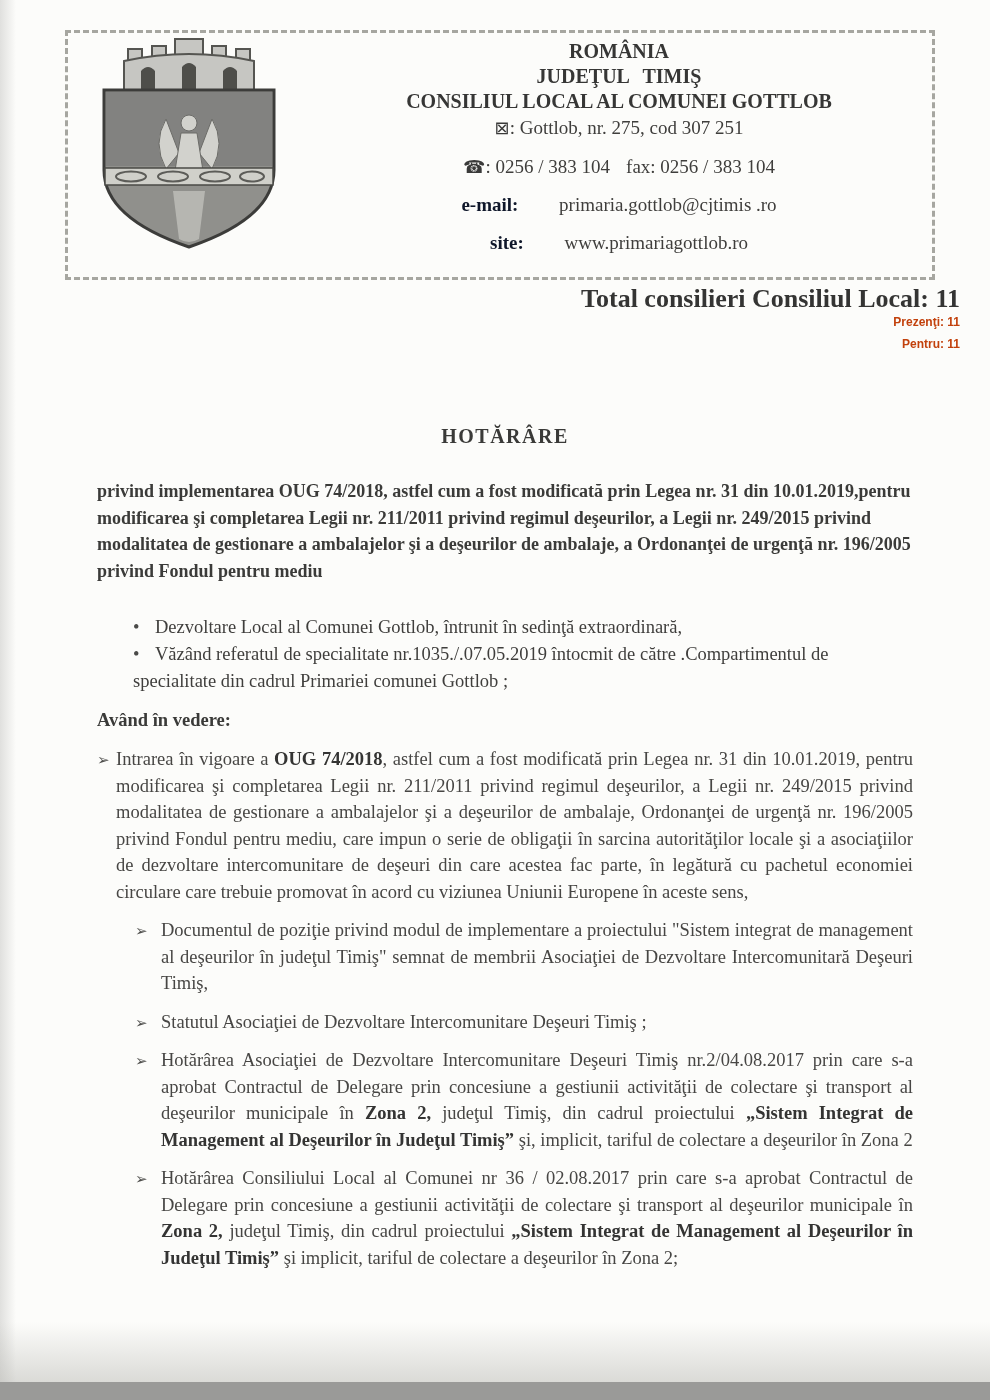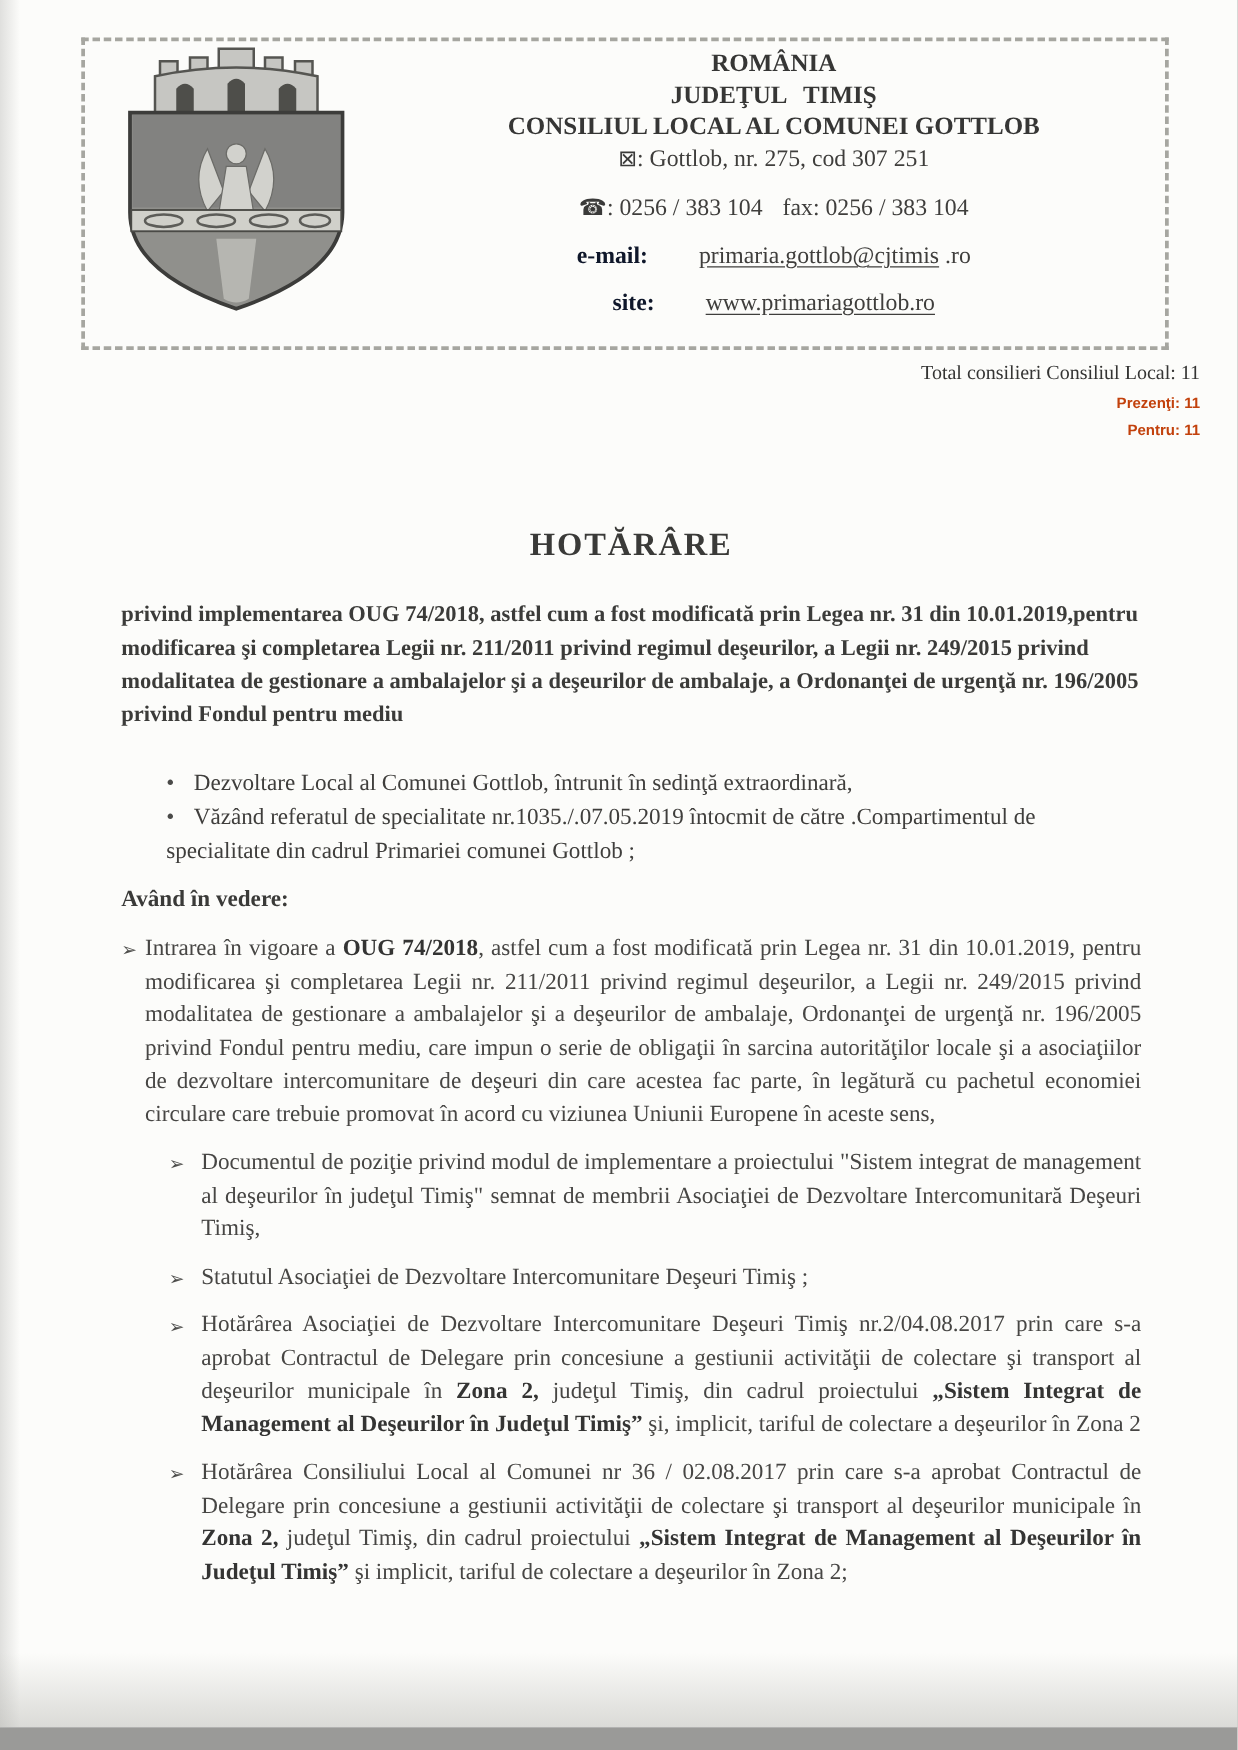--- a/index.html
+++ b/index.html
@@ -18,32 +18,32 @@
   .header-box{position:absolute;left:65px;top:30px;width:864px;height:244px;
     border:3px dashed #a6a6a0;background:#fcfcfa;}
   .coat{position:absolute;left:18px;top:2px;width:206px;height:222px;}
   .hdr-text{position:absolute;left:252px;right:14px;top:6px;text-align:center;}
   .hdr-line1{font-weight:bold;font-size:20px;line-height:25px;color:#363635;}
   .hdr-county{word-spacing:9px;text-align:center;}
   .hdr-addr{font-size:19px;line-height:27px;}
   .hdr-row{font-size:19px;line-height:24px;margin-top:14px;}
   .icon-glyph{font-family:"DejaVu Sans",sans-serif;font-size:18px;color:#3a3a39;}
   .b{font-weight:bold;color:#0f172a;}
-  .link{text-decoration:underline;text-underline-offset:3px;margin-left:36px;}
+  .link{text-underline-offset:3px;margin-left:36px;}
   .fax-gap{margin-left:16px;}
 
   
   .stats{position:absolute;right:66px;top:286px;text-align:right;}
-  .stats-total{font-weight:normal;font-size:16px;line-height:25px;color:#343433;}
+  .stats-total{font-weight:bold;font-size:26px;line-height:25px;color:#343433;}
   .stats-sub{font-family:"Liberation Sans","DejaVu Sans",sans-serif;font-weight:bold;
     font-size:12px;line-height:22px;color:#c2410c;}
 
   
   .doc{position:absolute;left:97px;top:420px;width:816px;}
-  .title{text-align:center;font-weight:bold;font-size:26px;line-height:32px;
+  .title{text-align:center;font-weight:bold;font-size:20px;line-height:32px;
     letter-spacing:1.5px;color:#3a3a38;}
   .subtitle{margin-top:26px;font-weight:bold;font-size:18px;line-height:26.5px;
     color:#3b3b39;}
   .bullets{margin:30px 0 0 0;padding:0;list-style:none;}
   .bullets li{padding-left:36px;font-size:18.5px;line-height:27px;}
   .bullet-char{display:inline-block;width:22px;color:#4a4a48;}
   .having{margin-top:12px;font-weight:bold;font-size:18.5px;line-height:27px;color:#3a3a38;}
   .item{position:relative;margin-top:12px;font-size:18.5px;line-height:26.5px;
     text-align:justify;color:#47464) ;}
   .item{color:#474644;}

